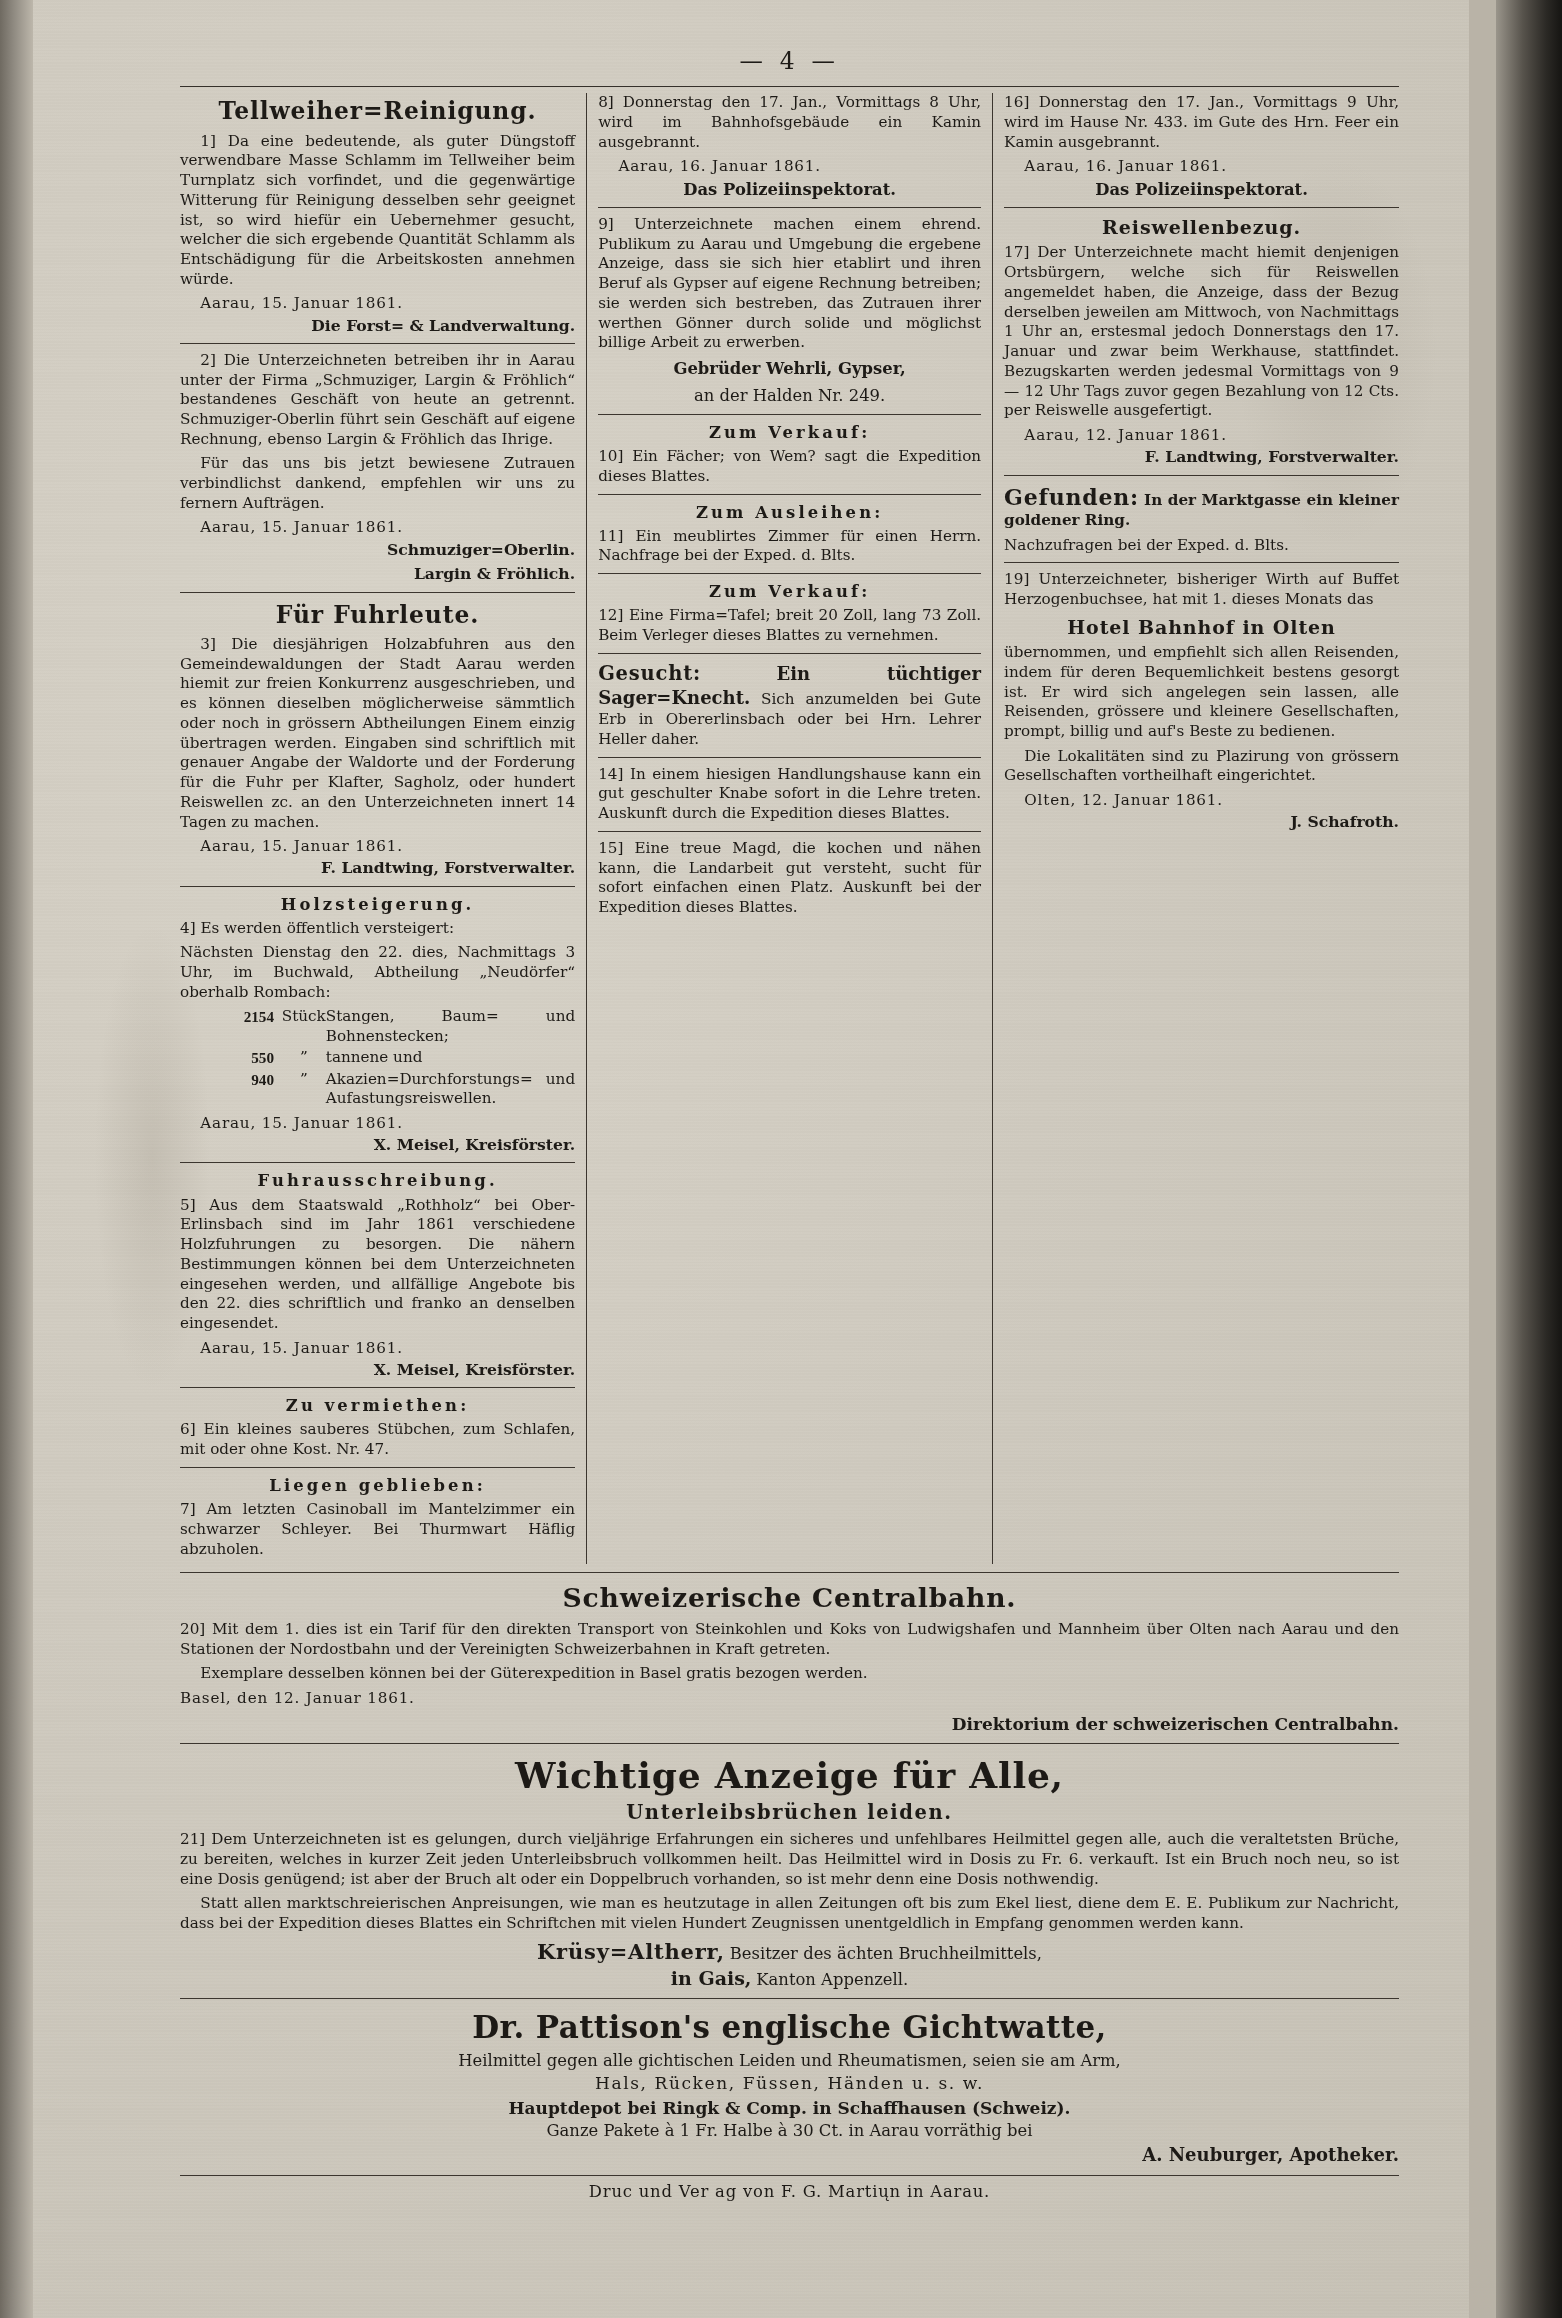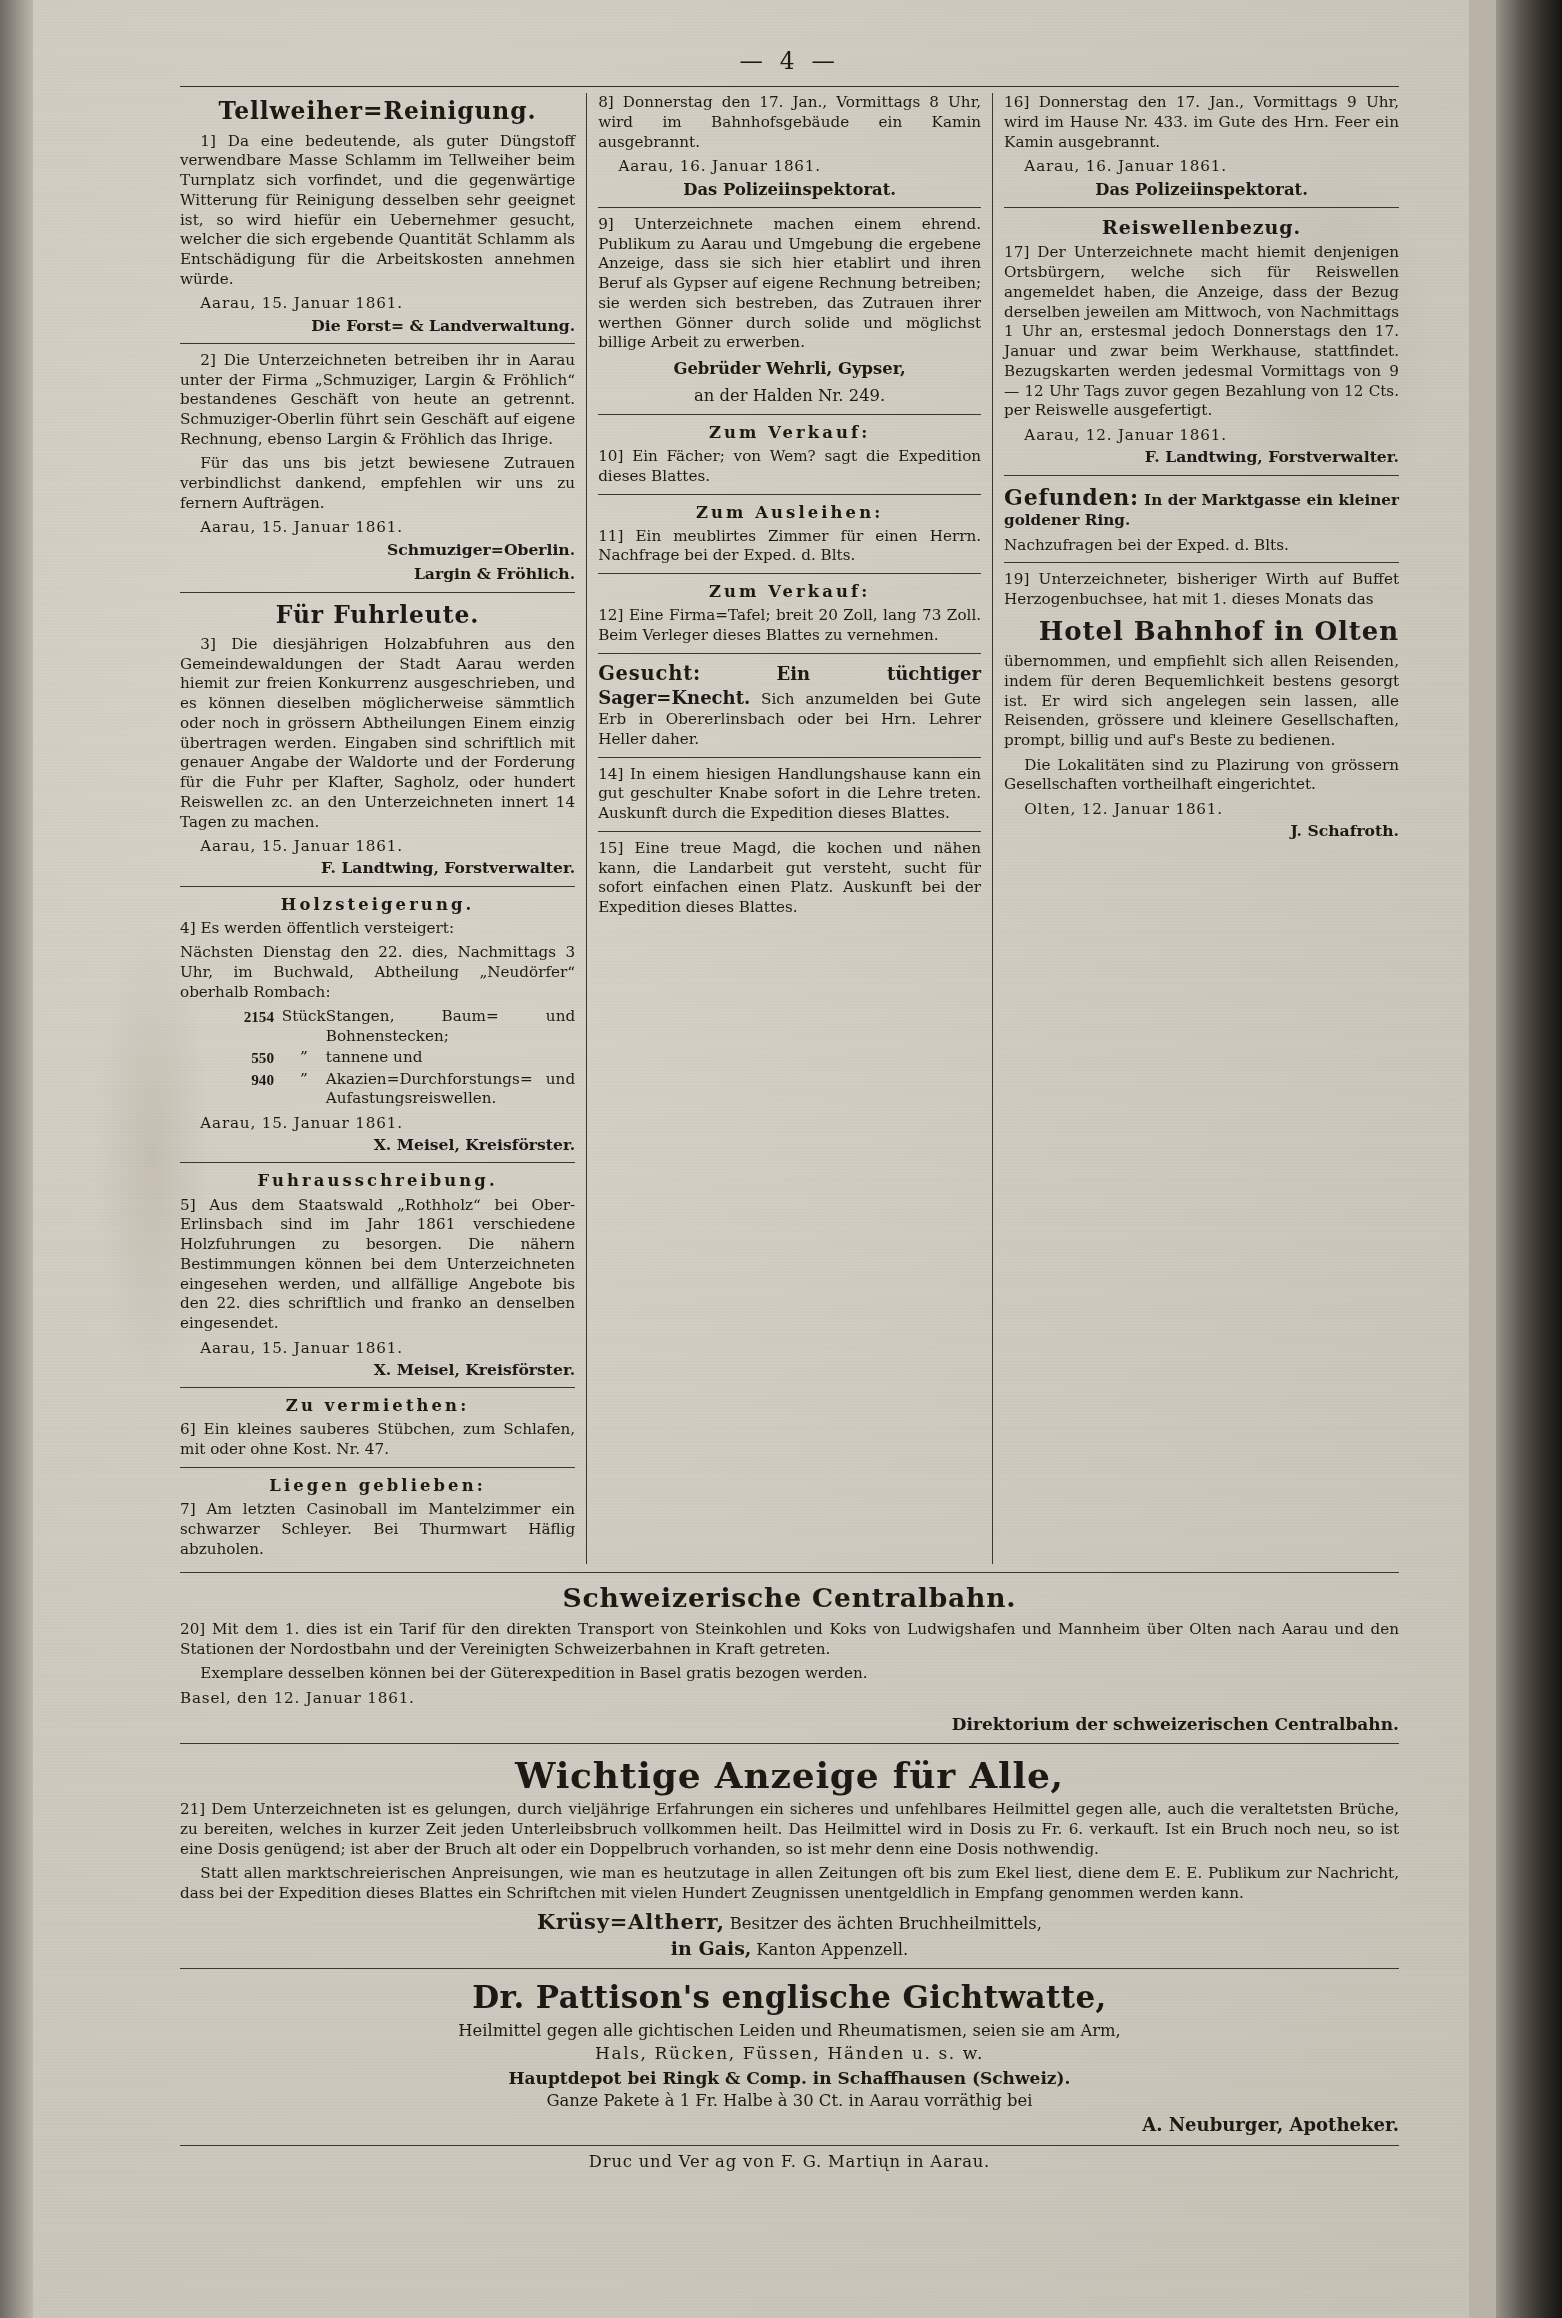--- a/index.html
+++ b/index.html
@@ -328,21 +328,21 @@
 
         <p class="noind">
           <span class="inline-head" style="font-size:22px;">Gefunden:</span>
           <span class="b">In der Marktgasse ein kleiner goldener Ring.</span>
         </p>
         <p class="noind">Nachzufragen bei der Exped. d. Blts.</p>
 
         <hr class="hr">
 
         <p class="noind">19] Unterzeichneter, bisheriger Wirth auf Buffet Herzogenbuchsee, hat mit 1. dieses Monats das</p>
-        <div class="hdr-fraktur h-med" style="font-size:26px;text-align:right;">Hotel Bahnhof in Olten</div>
+        <div class="hdr-fraktur h-med" style="font-size:19px;">Hotel Bahnhof in Olten</div>
         <p class="noind">übernommen, und empfiehlt sich allen Reisenden, indem für deren Bequemlichkeit bestens gesorgt ist. Er wird sich angelegen sein lassen, alle Reisenden, grössere und kleinere Gesellschaften, prompt, billig und auf's Beste zu bedienen.</p>
         <p>Die Lokalitäten sind zu Plazirung von grössern Gesellschaften vortheilhaft eingerichtet.</p>
         <p class="place">Olten, 12. Januar 1861.</p>
         <div class="sig">J. Schafroth.</div>
       </div>
     </div>
 
     <hr class="rule-span">
 
     <div class="full">
@@ -350,20 +350,21 @@
       <p class="noind">20] Mit dem 1. dies ist ein Tarif für den direkten Transport von Steinkohlen und Koks von Ludwigshafen und Mannheim über Olten nach Aarau und den Stationen der Nordostbahn und der Vereinigten Schweizerbahnen in Kraft getreten.</p>
       <p>Exemplare desselben können bei der Güterexpedition in Basel gratis bezogen werden.</p>
       <p class="noind" style="letter-spacing:0.8px;">Basel, den 12. Januar 1861.</p>
       <div class="sig" style="font-size:17px;">Direktorium der schweizerischen Centralbahn.</div>
     </div>
 
     <hr class="rule-span">
 
     <div class="full">
       <div class="big-title">Wichtige Anzeige für Alle,</div>
+      <div class="sub-center-b">Unterleibsbrüchen leiden.</div>
       <p class="noind">21] Dem Unterzeichneten ist es gelungen, durch vieljährige Erfahrungen ein sicheres und unfehlbares Heilmittel gegen alle, auch die veraltetsten Brüche, zu bereiten, welches in kurzer Zeit jeden Unterleibsbruch vollkommen heilt. Das Heilmittel wird in Dosis zu Fr. 6. verkauft. Ist ein Bruch noch neu, so ist eine Dosis genügend; ist aber der Bruch alt oder ein Doppelbruch vorhanden, so ist mehr denn eine Dosis nothwendig.</p>
       <p>Statt allen marktschreierischen Anpreisungen, wie man es heutzutage in allen Zeitungen oft bis zum Ekel liest, diene dem E. E. Publikum zur Nachricht, dass bei der Expedition dieses Blattes ein Schriftchen mit vielen Hundert Zeugnissen unentgeldlich in Empfang genommen werden kann.</p>
       <div class="center" style="margin-top:4.7px;">
         <span style="font-weight:bold;font-size:21px;letter-spacing:0.8px;">Krüsy=Altherr,</span>
         <span style="font-size:16.4px;">Besitzer des ächten Bruchheilmittels,</span>
       </div>
       <div class="center" style="margin-bottom:4px;">
         <span style="font-weight:bold;font-size:19px;">in Gais,</span>
         <span style="font-size:16.4px;">Kanton Appenzell.</span>
       </div>

